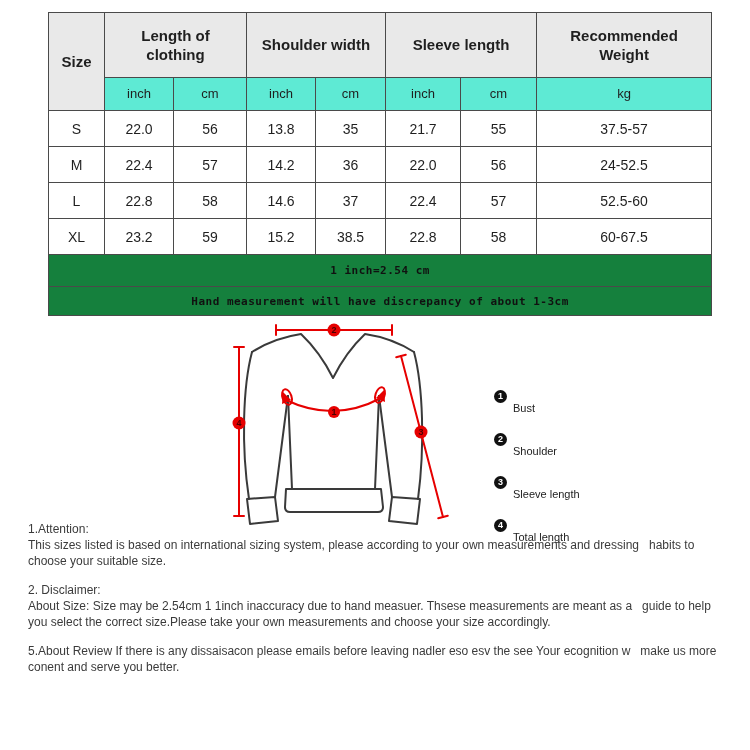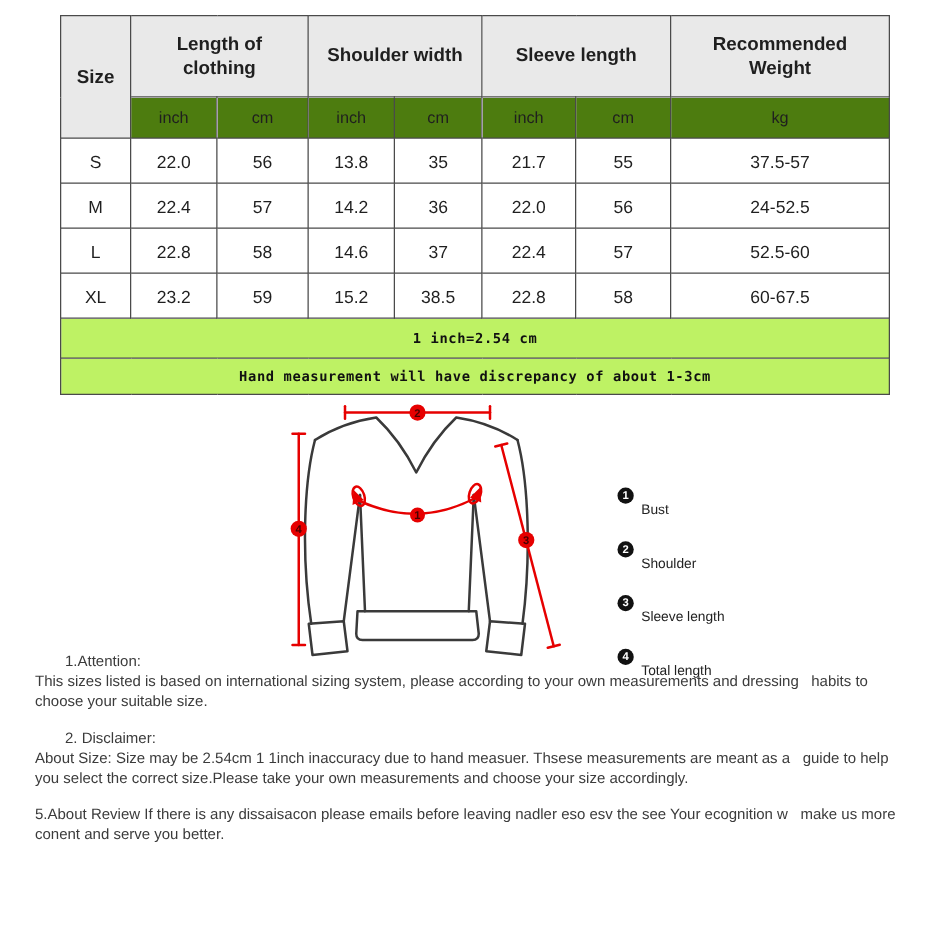--- a/index.html
+++ b/index.html
@@ -12,45 +12,45 @@
     position:absolute;left:48px;top:12px;width:663px;
     border-collapse:collapse;table-layout:fixed;
   }
   .size-table th,.size-table td{
     border:1px solid #4a4a4a;text-align:center;vertical-align:middle;
     padding:0;overflow:hidden;
   }
   .size-table th{background:#e9e9e9;font-weight:bold;font-size:15px;line-height:1.3;}
   .size-table .hdr-group span{display:inline-block;max-width:128px;}
   .row-h1 th{height:64px;}
-  .row-h2 th{height:32px;font-size:13px;font-weight:normal;background:#4d7c0f;}
+  .row-h2 th{height:32px;font-size:13px;font-weight:normal;background:#5eead4;}
   .row-data td{height:35px;font-size:14px;background:#ffffff;}
   .row-note td{
-    background:#bef264;font-family:"DejaVu Sans Mono", monospace;
+    background:#15803d;font-family:"DejaVu Sans Mono", monospace;
     font-weight:bold;font-size:11px;letter-spacing:0.5px;color:#111;
   }
   .row-note.n1 td{height:31px;}
   .row-note.n2 td{height:28px;text-align:center;}
   
   .sweater-svg{position:absolute;left:222px;top:316px;}
   .legend{position:absolute;left:494px;top:377px;display:flex;flex-direction:column;gap:5px;}
   .legend-row{display:flex;align-items:center;gap:6px;}
   .legend-dot{
     width:13px;height:13px;border-radius:50%;background:#111;color:#fff;
     font-size:9px;font-weight:bold;display:flex;align-items:center;justify-content:center;
     flex:0 0 auto;
   }
   .legend-label{font-size:11px;color:#222;line-height:13px;margin-top:25px;}
   
   .notes-area{
     position:absolute;left:28px;top:521px;width:700px;
     font-size:12px;line-height:16px;color:#3b3b3b;
   }
   .section{margin-bottom:13px;}
-  .sec-heading{white-space:pre-wrap;margin-left:24px;}
+  .sec-heading{white-space:pre-wrap;}
   .sec-body{white-space:pre-wrap;}
 </style>
 </head>
 <body>
 
 <table class="size-table">
   <colgroup>
     <col style="width:56px">
       <col style="width:69px">
       <col style="width:73px">

